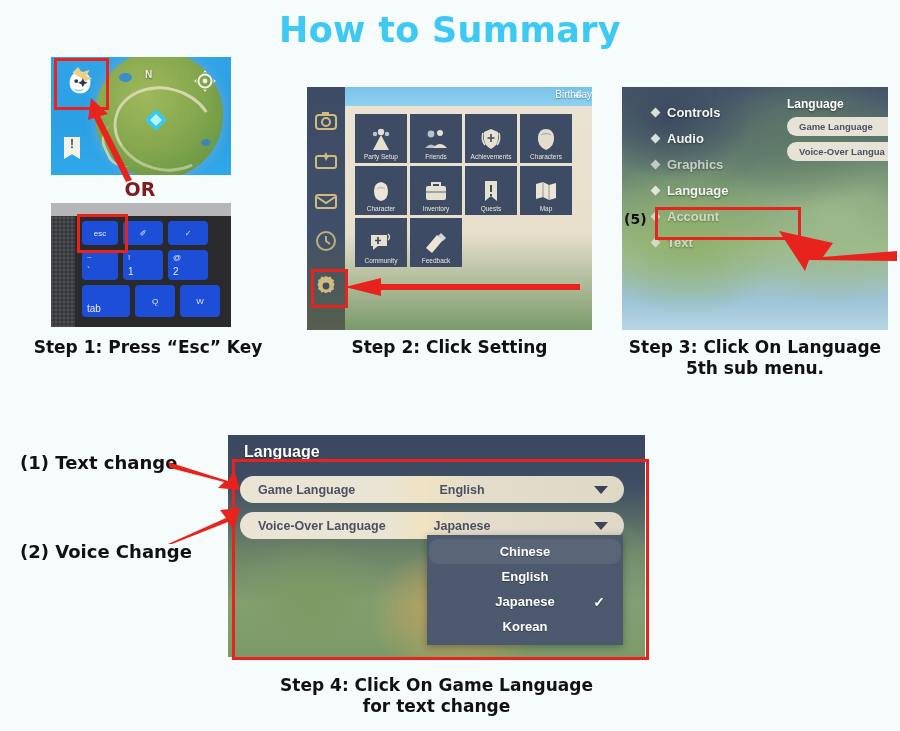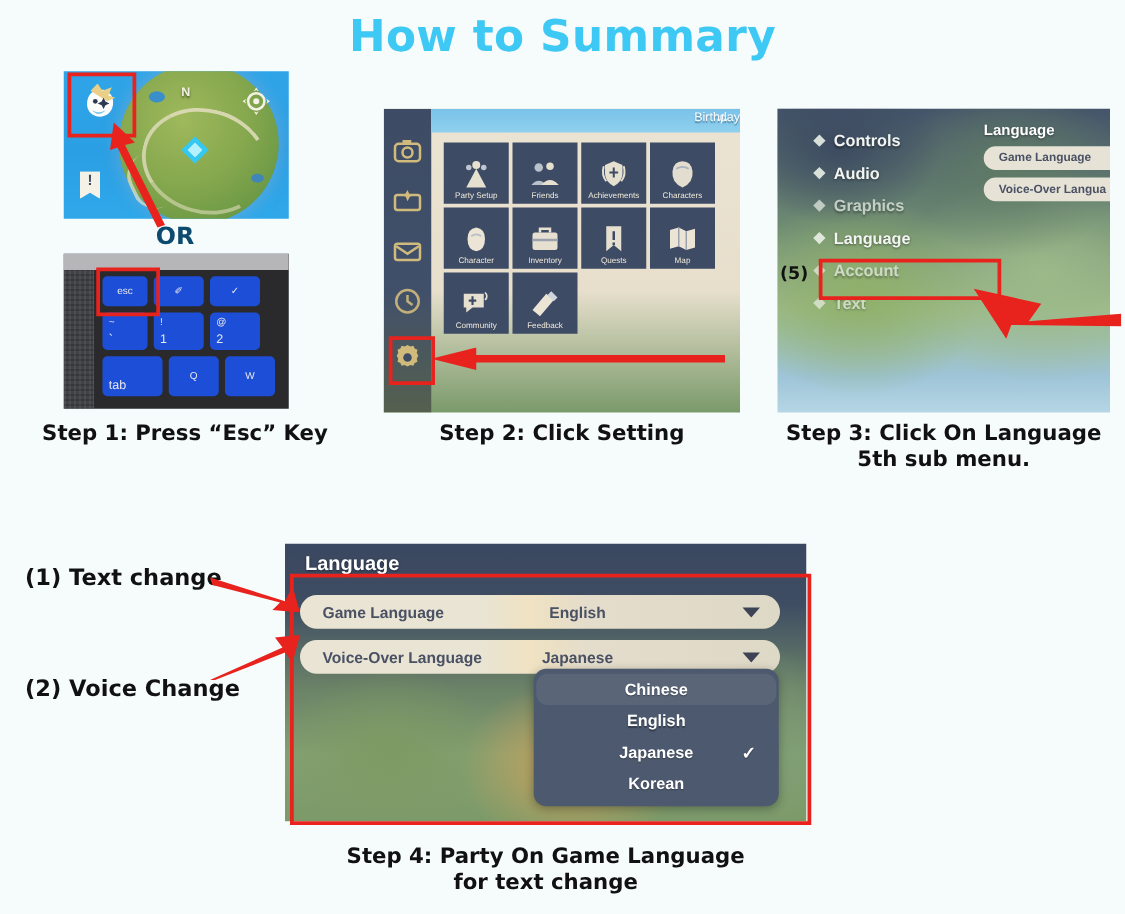--- a/index.html
+++ b/index.html
@@ -83,21 +83,21 @@
   .mm-paimon{
     position:absolute;left:10px;top:8px;width:38px;height:34px;
   }
   .hl-box{
     position:absolute;border:3px solid #e8221c;background:transparent;
   }
   #hl-paimon{left:54px;top:58px;width:49px;height:46px;}
 
   .or-text{
     position:absolute;left:0;top:178px;width:280px;text-align:center;
-    font-size:19px;font-weight:bold;color:#0c4a6e;
+    font-size:19px;font-weight:bold;color:#7f1d1d;
     font-family:"DejaVu Sans", sans-serif;
   }
 
   .keyboard{
     position:absolute;left:51px;top:203px;width:180px;height:124px;
     background:#2a2a2c;overflow:hidden;
   }
   .kb-top{position:absolute;left:0;top:0;width:180px;height:13px;background:#b6b6b8;}
   .kb-grill{position:absolute;left:0;top:13px;width:24px;height:111px;
     background:repeating-linear-gradient(0deg,#8e9094 0 2px,#76787c 2px 4px),
@@ -228,21 +228,21 @@
     font-size:12.5px;font-weight:bold;color:#4a5164;
     margin-left:60px;
   }
   .ld-caret{
     position:absolute;right:16px;width:0;height:0;
     border-left:7px solid transparent;border-right:7px solid transparent;
     border-top:8px solid #3b4355;
   }
   .ld-dropdown{
     position:absolute;left:199px;top:100px;width:196px;
-    background:#4d596e;border-radius:10px;padding:4px 0 6px;
+    background:#4d596e;border-radius:0;padding:4px 0 6px;
     box-shadow:0 2px 8px rgba(0,0,0,.3);
   }
   .ld-opt{
     position:relative;height:25px;display:flex;align-items:center;justify-content:center;
     font-size:13px;font-weight:bold;color:#ffffff;
     text-shadow:0 1px 1px rgba(0,0,0,.35);
   }
   .ld-opt.hover{background:#5a6578;border-radius:9px;margin:0 2px;}
   .ld-check{
     position:absolute;right:18px;top:50%;transform:translateY(-50%);
@@ -577,17 +577,17 @@
   <div class="annot" id="annot-2">(2) Voice Change</div>
 
   <svg class="arrow-a1" viewBox="0 0 72 28">
     <path d="M0 0 L60 19 L66 7 L72 28 L50 26 L56 20 L2 6 Z" fill="#e8221c"></path>
   </svg>
   <svg class="arrow-a2" viewBox="0 0 72 36">
     <path d="M0 36 L58 10 L52 2 L72 0 L66 22 L60 14 L4 36 Z" fill="#e8221c"></path>
   </svg>
 
   <div class="caption" id="cap4">
-    <span>Step 4: Party On Game Language</span><br>
+    <span>Step 4: Click On Game Language</span><br>
     <span>for text change</span>
   </div>
 
 </div>
 
 </body></html>

